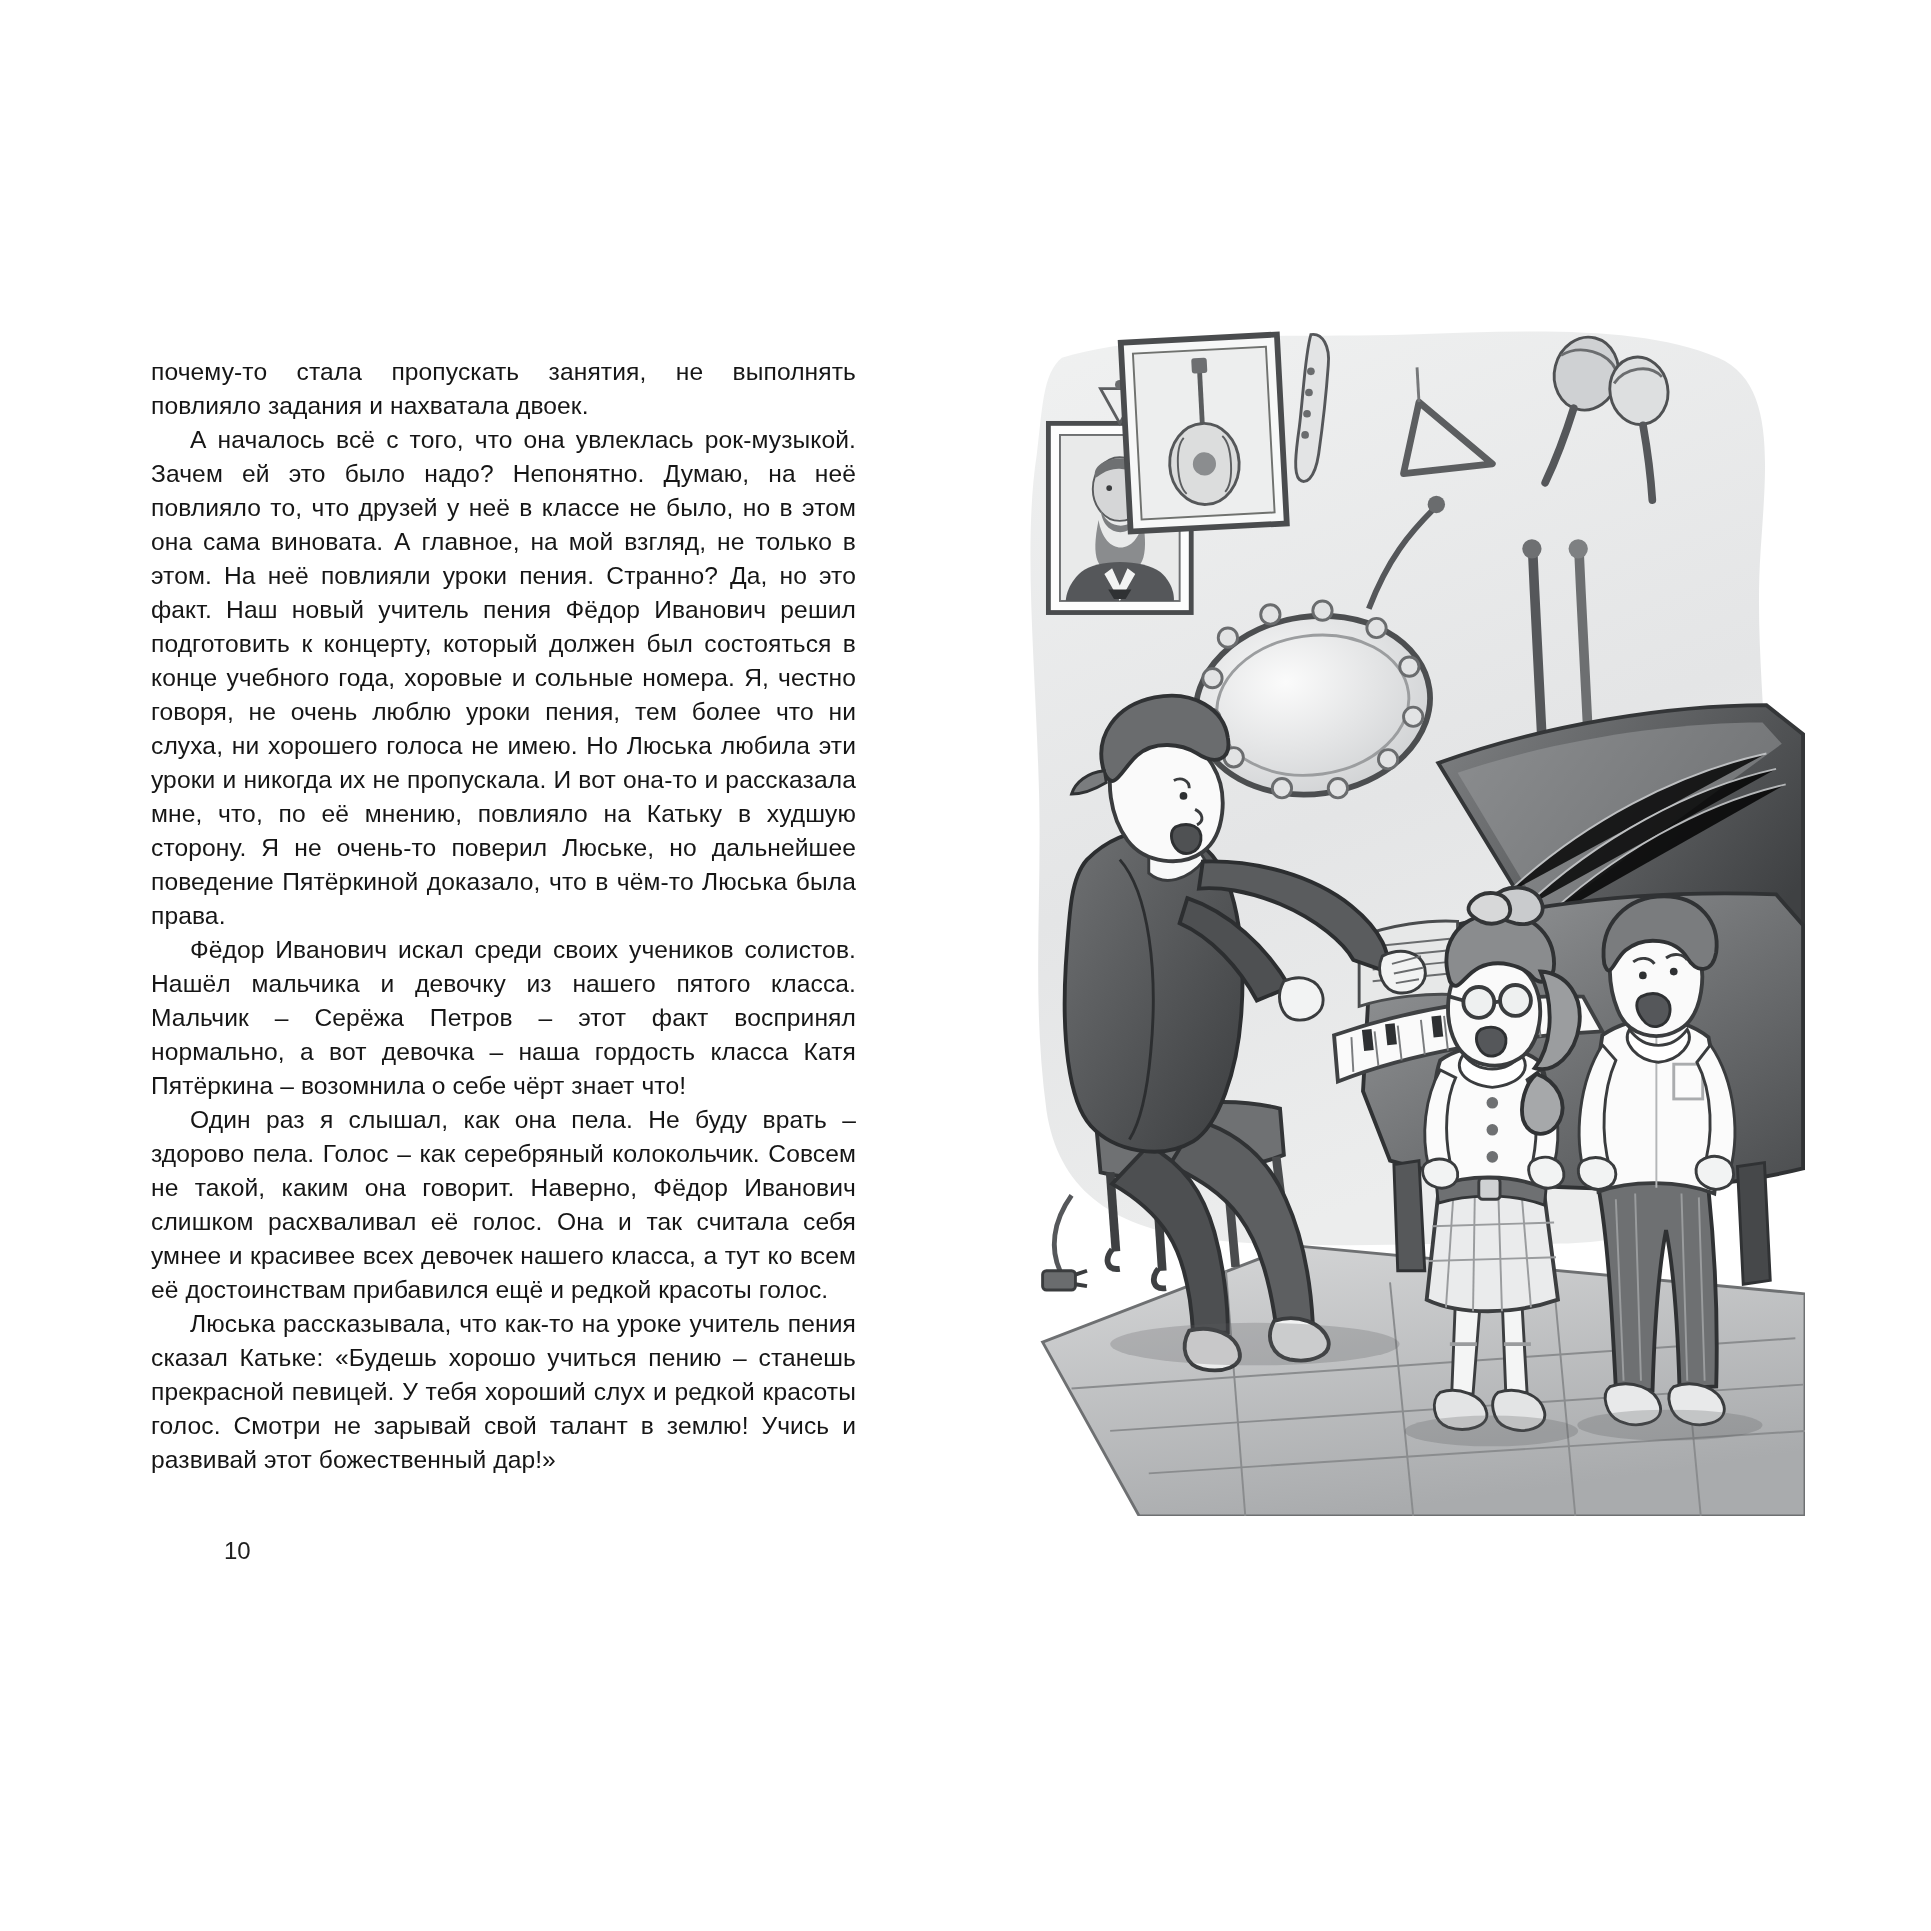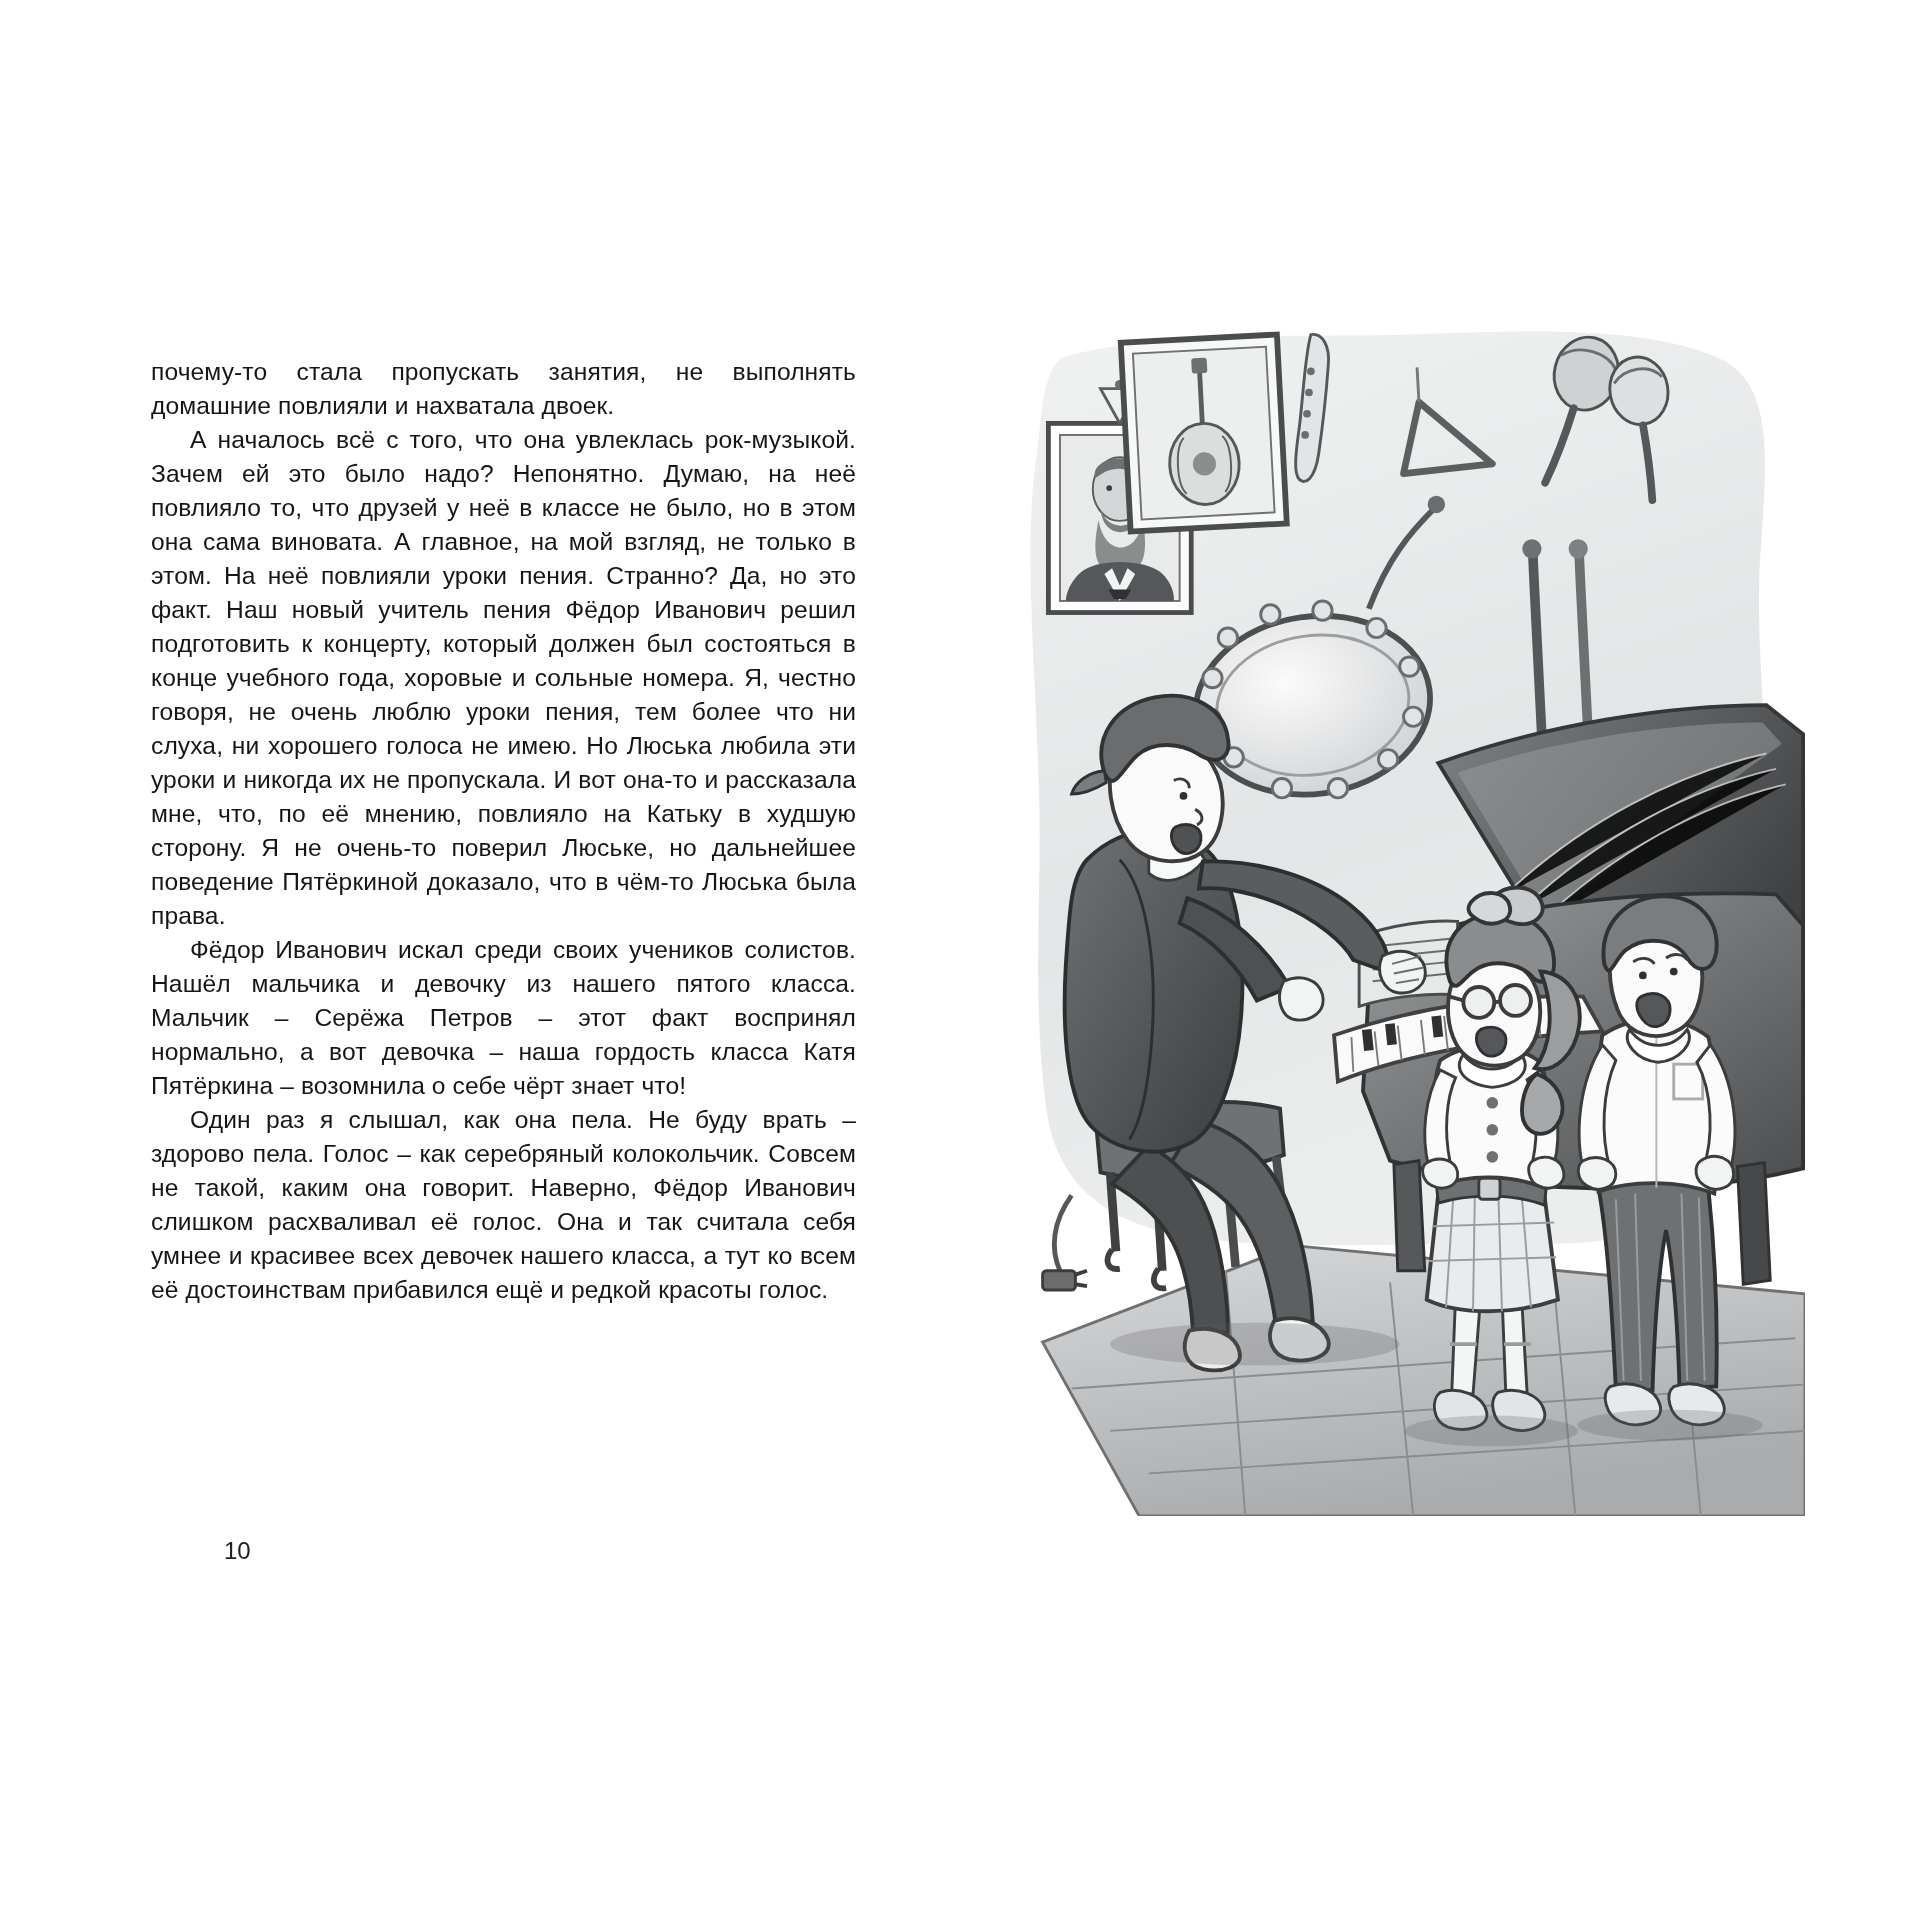--- a/index.html
+++ b/index.html
@@ -62,24 +62,25 @@
     width: 100%;
     height: 100%;
   }
 </style>
 </head>
 <body>
 
 <div class="page">
 
   <div class="text-column">
-    <p class="para">почему-то стала пропускать занятия, не выполнять домашние повлияли и нахватала двоек.</p>
+    <p class="para">почему-то стала пропускать занятия, не выполнять повлияло задания и нахватала двоек.</p>
     <p class="para indent">А началось всё с того, что она увлеклась рок-музыкой. Зачем ей это было надо? Непонятно. Думаю, на неё повлияло то, что друзей у неё в классе не было, но в этом она сама виновата. А главное, на мой взгляд, не только в этом. На неё повлияли уроки пения. Странно? Да, но это факт. Наш новый учитель пения Фёдор Иванович решил подготовить к концерту, который должен был состояться в конце учебного года, хоровые и сольные номера. Я, честно говоря, не очень люблю уроки пения, тем более что ни слуха, ни хорошего голоса не имею. Но Люська любила эти уроки и никогда их не пропускала. И вот она-то и рассказала мне, что, по её мнению, повлияло на Катьку в худшую сторону. Я не очень-то поверил Люське, но дальнейшее поведение Пятёркиной доказало, что в чём-то Люська была права.</p>
     <p class="para indent">Фёдор Иванович искал среди своих учеников солистов. Нашёл мальчика и девочку из нашего пятого класса. Мальчик – Серёжа Петров – этот факт воспринял нормально, а вот девочка – наша гордость класса Катя Пятёркина – возомнила о себе чёрт знает что!</p>
     <p class="para indent">Один раз я слышал, как она пела. Не буду врать – здорово пела. Голос – как серебряный колокольчик. Совсем не такой, каким она говорит. Наверно, Фёдор Иванович слишком расхваливал её голос. Она и так считала себя умнее и красивее всех девочек нашего класса, а тут ко всем её достоинствам прибавился ещё и редкой красоты голос.</p>
+    <p class="para indent">Люська рассказывала, что как-то на уроке учитель пения сказал Катьке: «Будешь хорошо учиться пению – станешь прекрасной певицей. У тебя хороший слух и редкой красоты голос. Смотри не зарывай свой талант в землю! Учись и развивай этот божественный дар!»</p>
   </div>
 
   <div class="page-number">10</div>
 
   <div class="illustration">
     <svg viewBox="0 0 830 1240" xmlns="http://www.w3.org/2000/svg">
       <defs>
         <linearGradient id="wallGrad" x1="0" y1="0" x2="0.3" y2="1">
           <stop offset="0%" stop-color="#f0f1f1"></stop>
           <stop offset="60%" stop-color="#e4e5e6"></stop>

